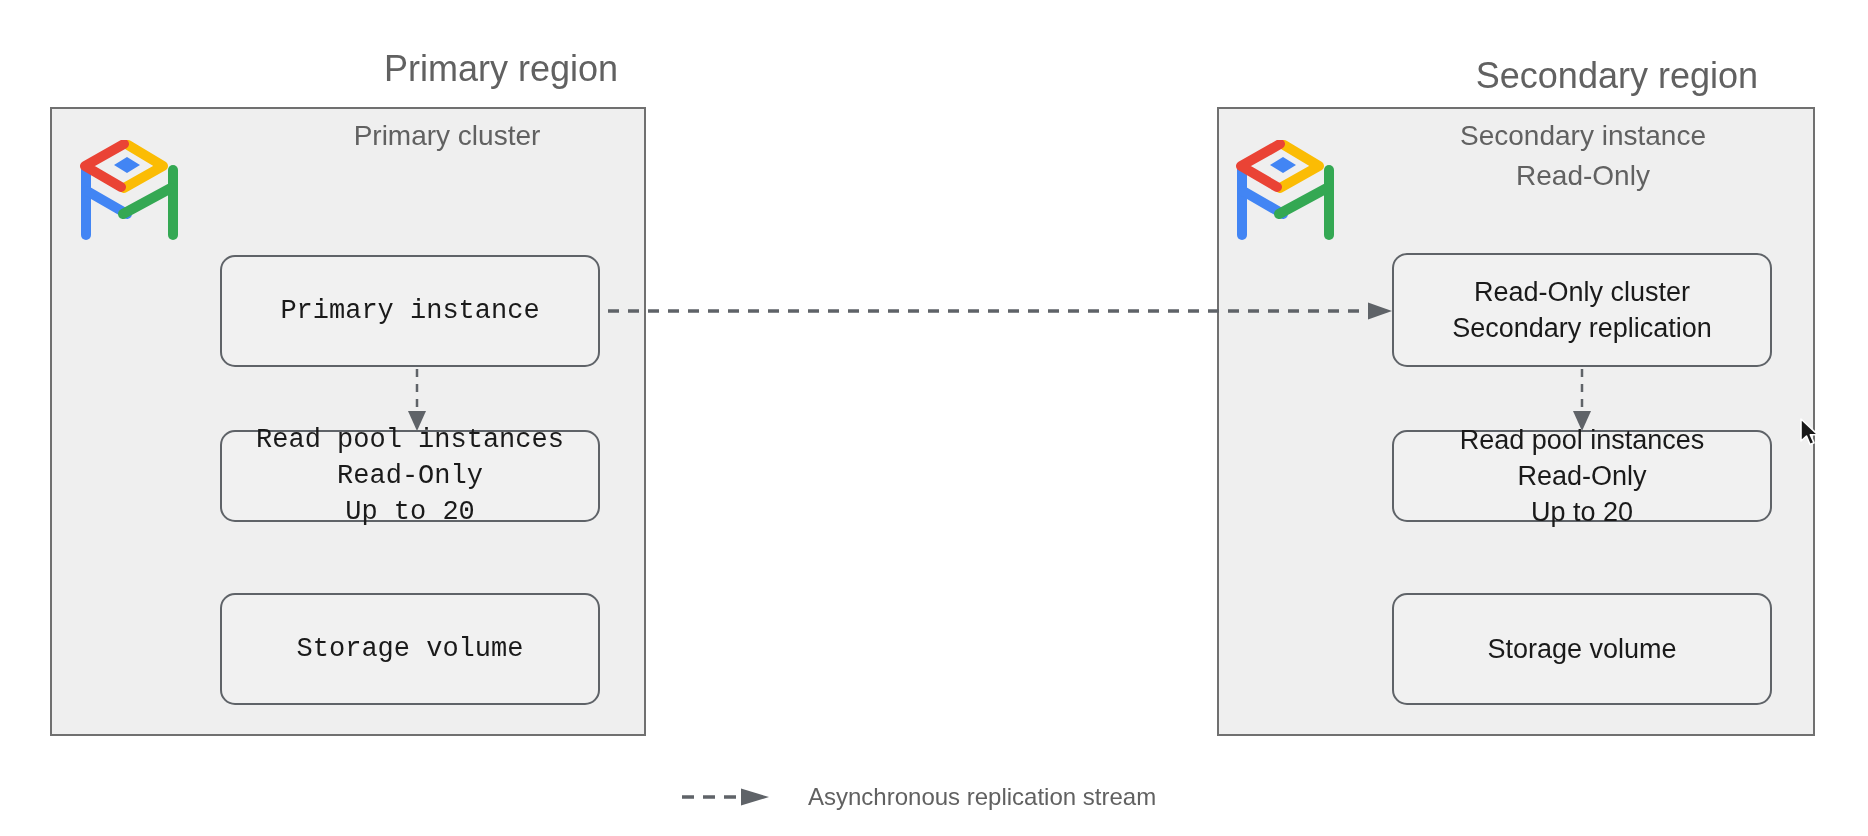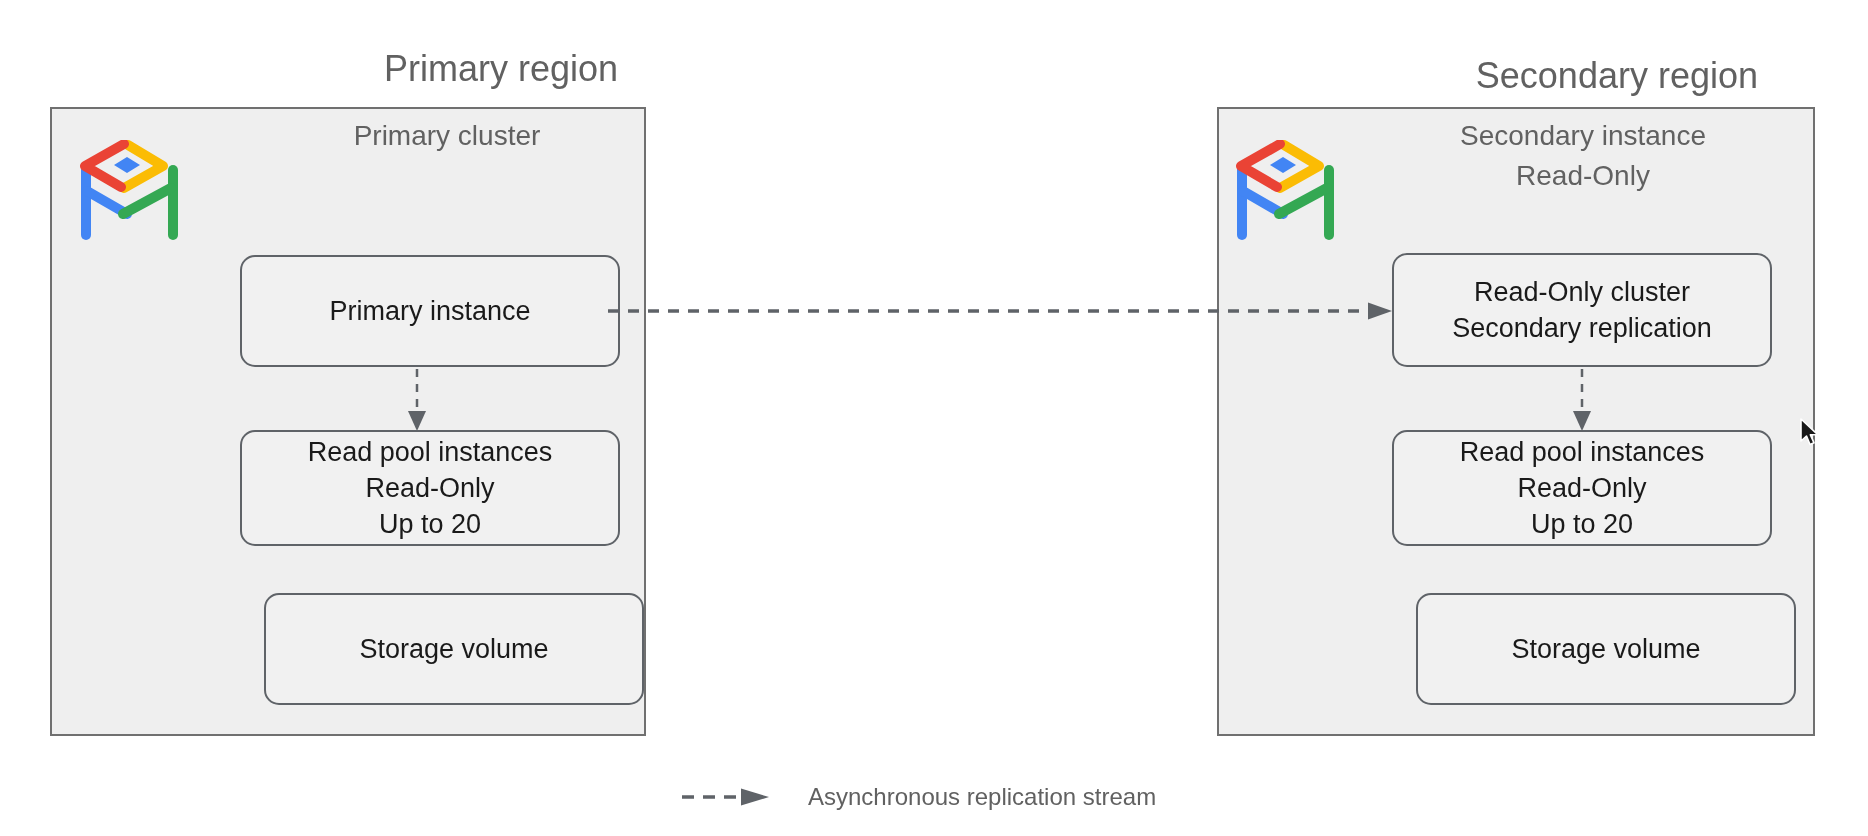--- a/index.html
+++ b/index.html
@@ -38,26 +38,26 @@
   .alloydb-icon{position:absolute;width:104px;height:100px;top:140px;}
   #primary-alloydb-icon{left:78px;}
   #secondary-alloydb-icon{left:1234px;}
   .node{
     position:absolute;width:380px;box-sizing:border-box;
     background:var(--node-fill);border:2px solid var(--inner-border);border-radius:15px;
     display:flex;flex-direction:column;justify-content:center;align-items:center;
     font-size:27px;line-height:36px;color:var(--dark);text-align:center;
   }
   .node span{display:block;white-space:nowrap;}
-  .p-node{left:240px;}
+  .p-node{left:220px;font-family:Liberation Mono, monospace;}
   .s-node{left:1392px;}
   #primary-instance-node{top:255px;height:112px;}
   #secondary-instance-node{top:253px;height:114px;}
-  #primary-read-pool-node,#secondary-read-pool-node{top:430px;height:116px;}
-  #primary-storage-node,#secondary-storage-node{top:593px;height:112px;margin-left:24px;}
+  #primary-read-pool-node,#secondary-read-pool-node{top:430px;height:92px;}
+  #primary-storage-node,#secondary-storage-node{top:593px;height:112px;}
   .abs{position:absolute;}
   #replication-arrow{left:606px;top:299px;}
   #primary-down-arrow{left:405px;top:369px;}
   #secondary-down-arrow{left:1570px;top:369px;}
   #legend{left:680px;top:785px;}
   #legend-label{position:absolute;left:808px;top:783px;font-size:24px;color:var(--muted);white-space:nowrap;}
   #mouse-cursor{left:1799px;top:418px;}
 </style>
 </head>
 <body>

